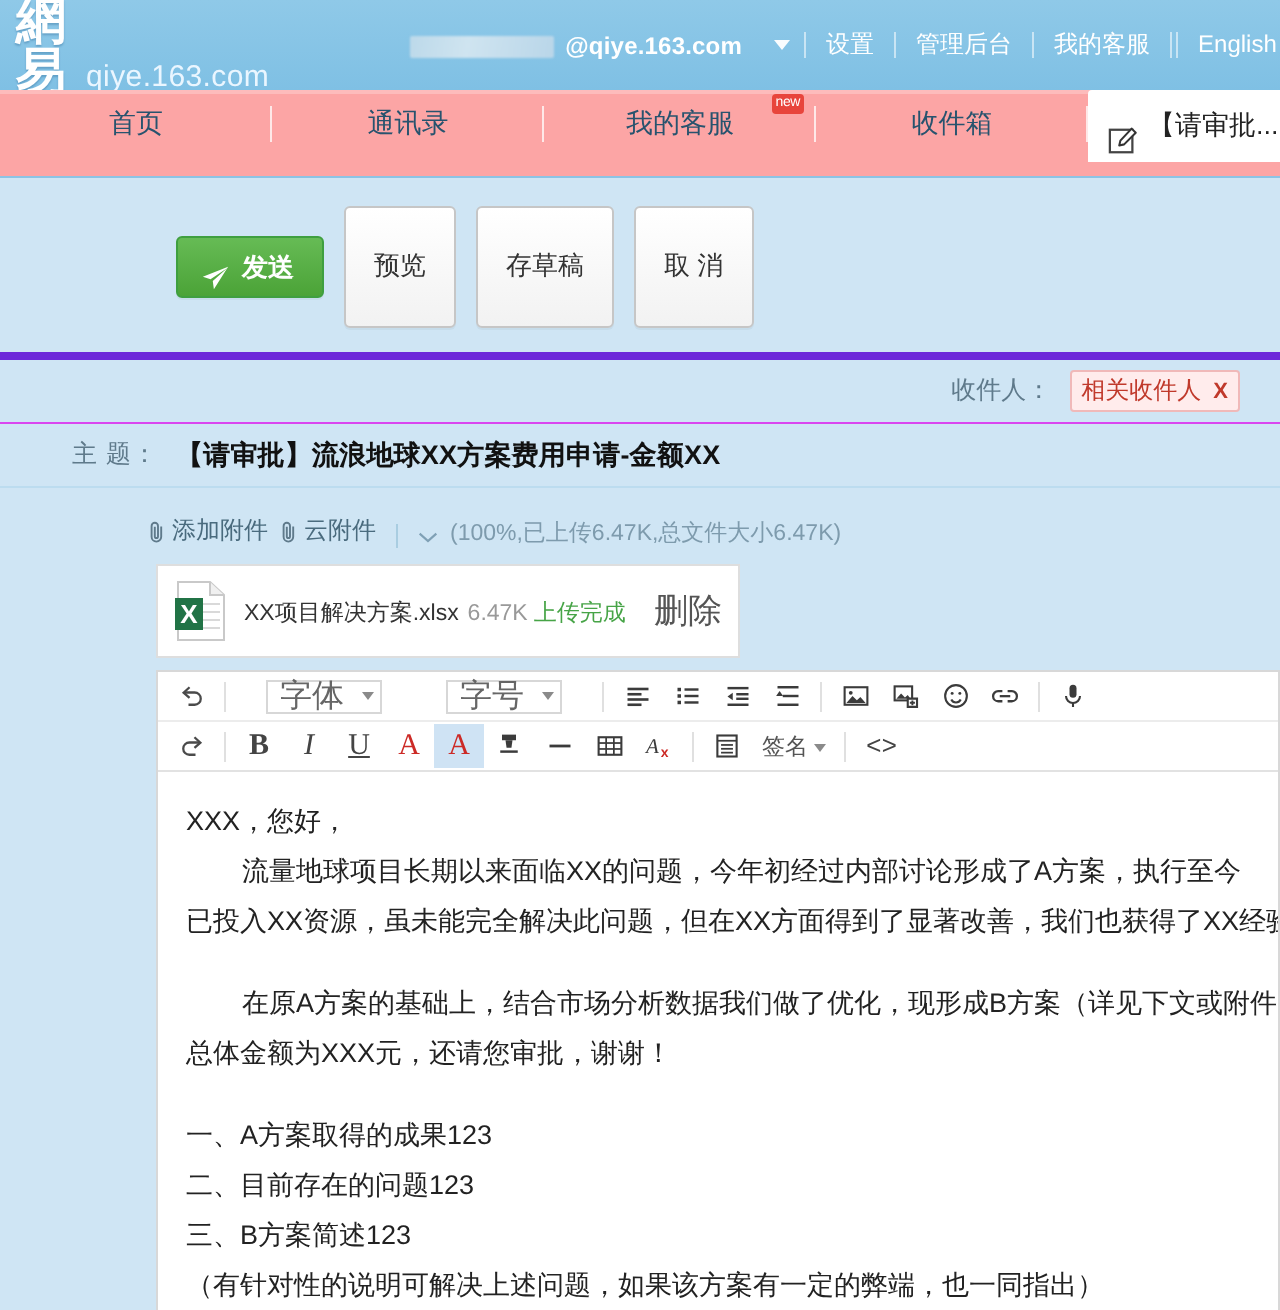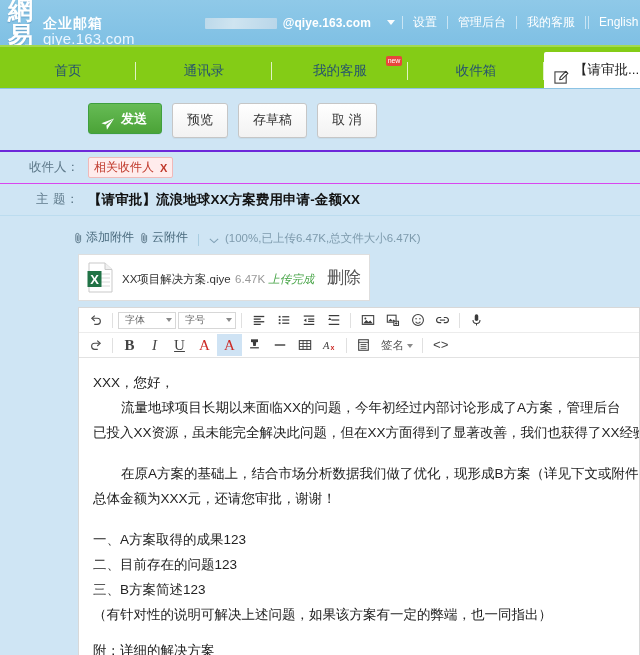--- a/index.html
+++ b/index.html
@@ -50,22 +50,22 @@
   .toplinks{display:flex;align-items:center;margin-left:6px;}
   .toplinks .sep{width:1px;height:13px;background:rgba(255,255,255,.55);margin:0 1px;}
   .toplinks a{
     color:#ffffff;font-size:12px;text-decoration:none;
     padding:0 9px;line-height:45px;white-space:nowrap;
   }
   .toplinks a.en{font-family:"Liberation Sans",sans-serif;}
 
   
   .tabbar{
-    height:43px;background:#84cc16;
-    display:flex;align-items:flex-end;position:relative;
+    height:43px;background:#fca5a5;
+    display:flex;position:relative;
     border-bottom:1px solid #8cc3e4;
   }
   .tabbar:before{
     content:"";position:absolute;left:0;top:0;width:100%;height:2px;
     background:rgba(255,255,255,.25);
   }
   .tab{
     height:34px;line-height:34px;
     min-width:92px;text-align:center;
     font-size:13.5px;color:#27536e;
@@ -87,44 +87,44 @@
   .tab-title{font-size:13.5px;color:#222;}
   .tab-newbadge{
     position:absolute;top:2px;right:6px;
     font-size:7px;color:#ffffff;background:#e8453c;
     line-height:8px;padding:1px 2px;border-radius:2px;
     font-family:"Liberation Sans",sans-serif;letter-spacing:-.2px;
   }
 
   
   .compose{position:relative;}
-  .btnrow{padding:14px 0 12px 88px;display:flex;align-items:flex-start;gap:10px;}
+  .btnrow{padding:14px 0 12px 88px;display:flex;align-items:center;gap:10px;}
   .btn{
-    height:27px;line-height:25px;padding:3px 14px;
+    height:27px;line-height:25px;padding:16px 14px;
     border:1px solid #c6c6c6;border-radius:3px;
     background:linear-gradient(#ffffff,#f2f2f2);
     font-size:13px;color:#333;cursor:pointer;white-space:nowrap;
     box-shadow:0 1px 0 rgba(0,0,0,.04);
   }
   .btn-send{
     border:1px solid #3f9f3f;
     background:linear-gradient(#66bb55,#4ba337);
     color:#ffffff;font-size:13px;font-weight:700;
     display:flex;align-items:center;gap:6px;padding:0 14px 0 11px;
     height:29px;line-height:29px;
   }
   .send-ico{display:inline-block;width:15px;height:14px;}
 
   .fieldrow{
     display:flex;align-items:center;
     padding:0 20px 0 0;
     border-top:1px solid #d946ef;
     min-height:31px;
   }
-  .fieldrow.first{border-top:2px solid #6d28d9;}
+  .fieldrow.first{border-top:4px solid #6d28d9;justify-content:flex-end;}
   .flabel{
     width:88px;min-width:88px;text-align:right;padding-right:9px;
     font-size:12.5px;color:#5f7a8b;box-sizing:border-box;
   }
   .flabel.spread{letter-spacing:.5px;}
   .chip{
     display:inline-flex;align-items:center;gap:6px;
     background:#ffecec;border:1px solid #f0b9b9;border-radius:2px;
     padding:1px 5px;font-size:12px;color:#c0392b;
   }
@@ -146,21 +146,21 @@
 
   .attbox{
     margin:4px 0 6px 78px;width:292px;
     background:#ffffff;border:1px solid #dedede;
     display:flex;align-items:center;padding:7px 8px;box-sizing:border-box;
   }
   .xls-ico{width:27px;height:31px;position:relative;margin-right:8px;flex:0 0 auto;}
   .attmeta{flex:1;min-width:0;}
   .attname{font-size:11.5px;color:#333;line-height:15px;white-space:nowrap;overflow:hidden;text-overflow:ellipsis;}
   .attsize{font-size:11.5px;color:#999;line-height:16px;}
-  .attsize b{color:#47a447;font-weight:400;margin-left:3px;font-style:italic;}
+  .attsize b{color:#47a447;font-weight:400;margin-left:3px;}
   .attdel{font-size:17px;color:#555;cursor:pointer;padding-left:6px;}
 
   
   .editor{
     margin-left:78px;background:#ffffff;
     border:1px solid #d8d8d8;border-bottom:none;
     width:562px;box-sizing:border-box;
     height:372px;display:flex;flex-direction:column;
   }
   .tbrow{
@@ -170,21 +170,21 @@
   }
   .tbrow:nth-child(2){border-bottom:1px solid #e2e2e2;}
   .tbtn{
     width:25px;height:22px;display:flex;align-items:center;justify-content:center;
     cursor:pointer;color:#444;font-size:13px;
   }
   .tbsep{width:1px;height:15px;background:#e0e0e0;margin:0 4px;}
   .tselect{
     height:17px;min-width:58px;border:1px solid #d7d7d7;background:#fff;
     display:flex;align-items:center;justify-content:space-between;
-    font-size:10px;color:#666;padding:0 3px 0 6px;margin:0 1px;cursor:pointer;
+    font-size:16px;color:#666;padding:0 3px 0 6px;margin:0 16px;cursor:pointer;
     box-sizing:border-box;
   }
   .tselect .cv{
     width:0;height:0;border-left:3px solid transparent;border-right:3px solid transparent;
     border-top:4px solid #8a8a8a;margin-left:6px;
   }
   .sigbtn{
     display:flex;align-items:center;gap:2px;font-size:11.5px;color:#555;
     padding:0 5px;cursor:pointer;height:22px;
   }
@@ -205,21 +205,20 @@
 </style>
 </head>
 <body>
 
 <div class="app">
 
   <div class="topbar">
     <div class="brand">
       <span class="brand-logo">網易</span>
       <span class="brand-sub">
-        <span class="t1">企业邮箱</span>
         <span class="t2">qiye.163.com</span>
       </span>
     </div>
 
     <div class="acct">
       <span class="masked"></span>
       <span class="mail">@qiye.163.com</span>
       <span class="caret"></span>
     </div>
 
@@ -333,21 +332,21 @@
             <line x1="13" y1="12" x2="23" y2="12"></line>
             <line x1="13" y1="16" x2="23" y2="16"></line>
             <line x1="13" y1="20" x2="23" y2="20"></line>
             <line x1="13" y1="24" x2="23" y2="24"></line>
           </g>
           <rect x="0.5" y="9" width="14" height="16" fill="#217346"></rect>
           <text x="7.5" y="21.5" font-family="Liberation Sans, sans-serif" font-size="13" font-weight="bold" fill="#ffffff" text-anchor="middle">X</text>
         </svg>
       </span>
       <span class="attmeta">
-        <span class="attname">XX项目解决方案.qiye</span>
+        <span class="attname">XX项目解决方案.xlsx</span>
         <span class="attsize">
           <span>6.47K</span><b>上传完成</b>
         </span>
       </span>
       <span class="attdel">删除</span>
     </div>
 
     <div class="editor">
 
       <div class="tbrow">
@@ -511,21 +510,21 @@
         <span class="sigbtn">
           <span>签名</span>
           <span class="cv"></span>
         </span>
         <span class="tbsep"></span>
         <span class="codebtn">&lt;&gt;</span>
       </div>
 
       <div class="body">
         <p>XXX，您好，</p>
-        <p class="ind">流量地球项目长期以来面临XX的问题，今年初经过内部讨论形成了A方案，管理后台</p>
+        <p class="ind">流量地球项目长期以来面临XX的问题，今年初经过内部讨论形成了A方案，执行至今</p>
         <p>已投入XX资源，虽未能完全解决此问题，但在XX方面得到了显著改善，我们也获得了XX经验。</p>
         <div class="gap"></div>
         <p class="ind">在原A方案的基础上，结合市场分析数据我们做了优化，现形成B方案（详见下文或附件），</p>
         <p>总体金额为XXX元，还请您审批，谢谢！</p>
         <div class="gap"></div>
         <p>一、A方案取得的成果123</p>
         <p>二、目前存在的问题123</p>
         <p>三、B方案简述123</p>
         <p>（有针对性的说明可解决上述问题，如果该方案有一定的弊端，也一同指出）</p>
         <div class="gap-sm"></div>

